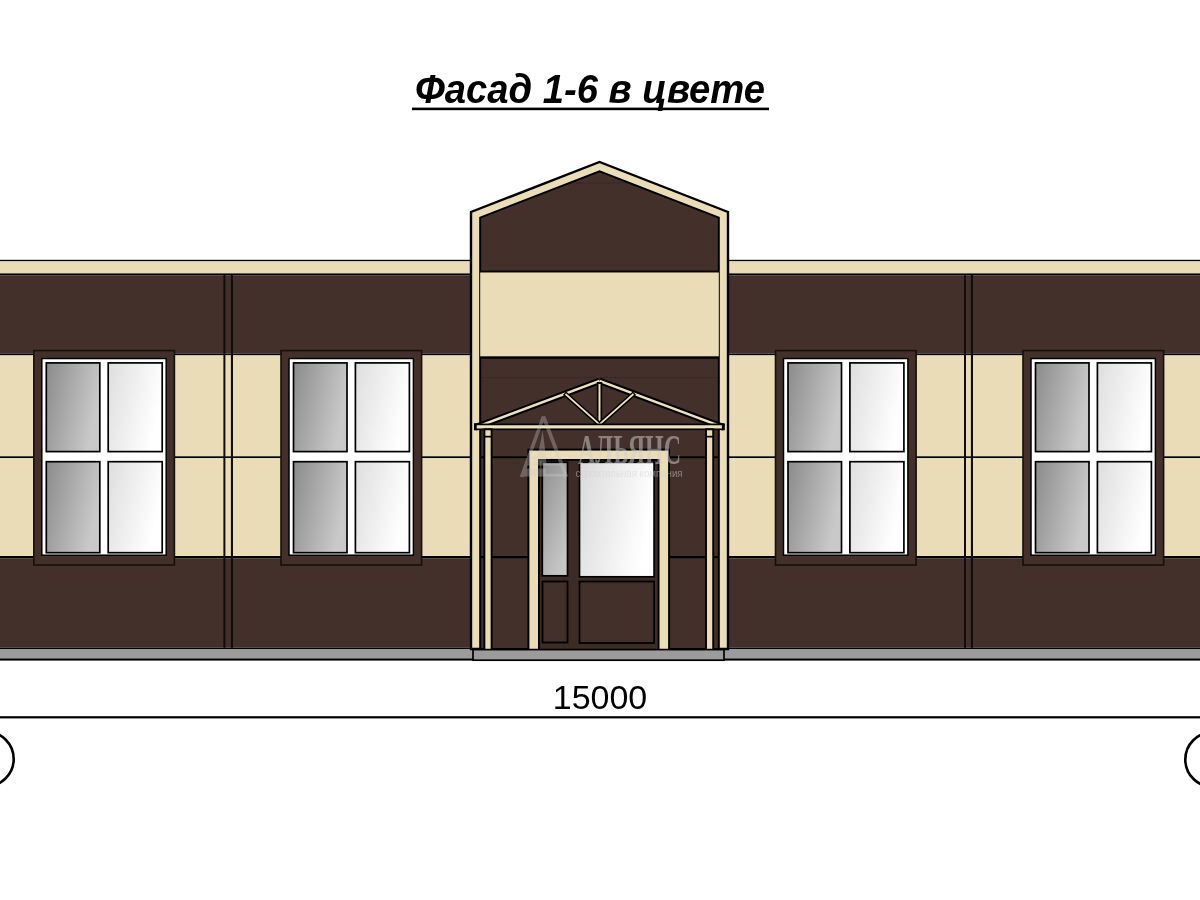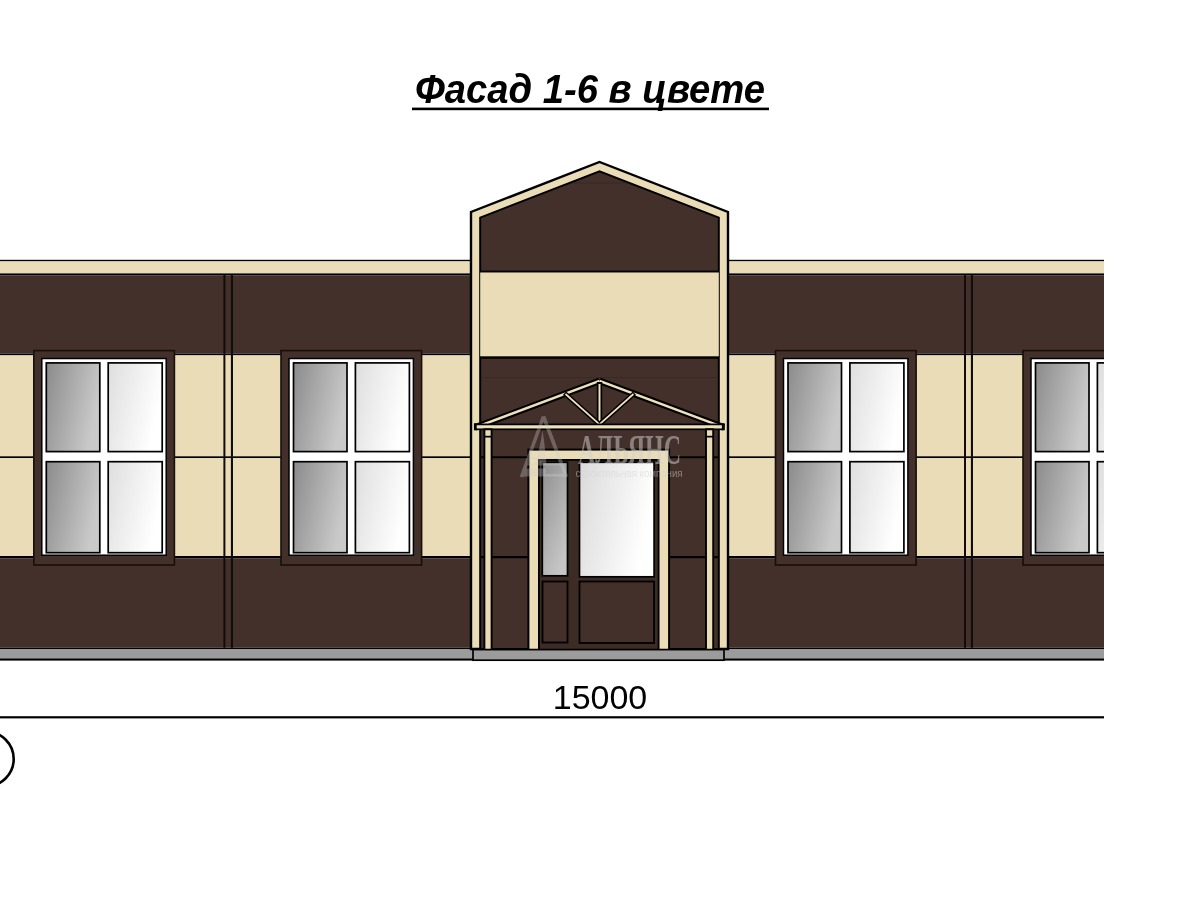--- a/index.html
+++ b/index.html
@@ -1,16 +1,16 @@
 <!DOCTYPE html>
 <html><head>
 <meta charset="utf-8">
 <style>
   html,body{margin:0;padding:0;background:#ffffff;}
-  .page{position:relative;width:1104px;height:900px;background:#ffffff;overflow:hidden;
+  .page{position:relative;width:1200px;height:900px;background:#ffffff;overflow:hidden;
         font-family:"Liberation Sans", sans-serif;border-radius:12px;}
 </style>
 </head>
 <body>
 <div class="page">
 <svg width="1200" height="900" viewBox="0 0 1200 900" xmlns="http://www.w3.org/2000/svg">
 <defs>
   <linearGradient id="gradL" x1="0" y1="0" x2="1" y2="0.35">
     <stop offset="0" stop-color="#8b8b8b"></stop>
     <stop offset="1" stop-color="#c9c9c9"></stop>

